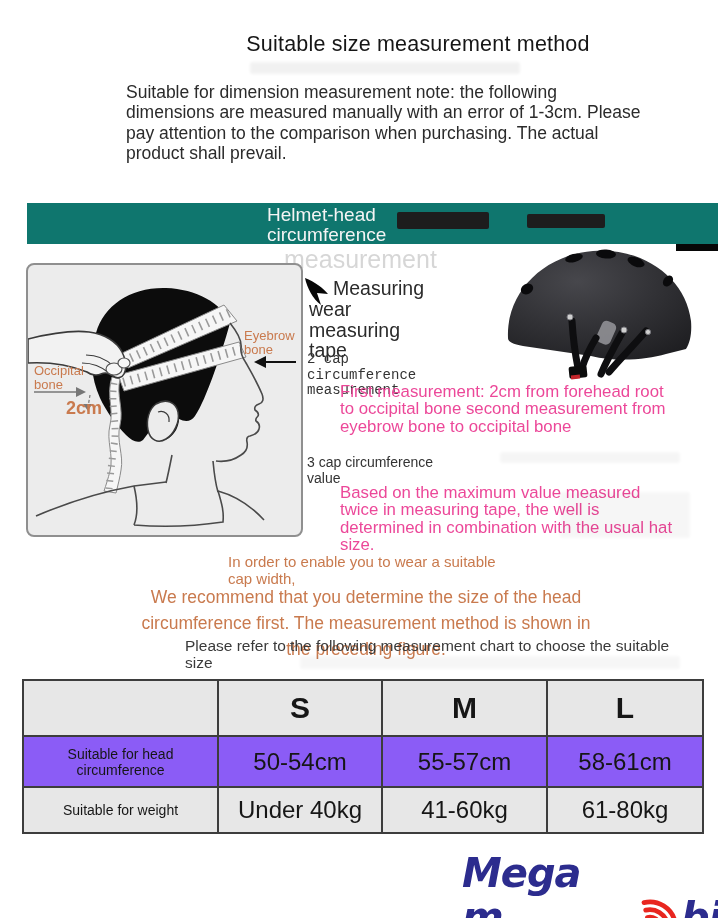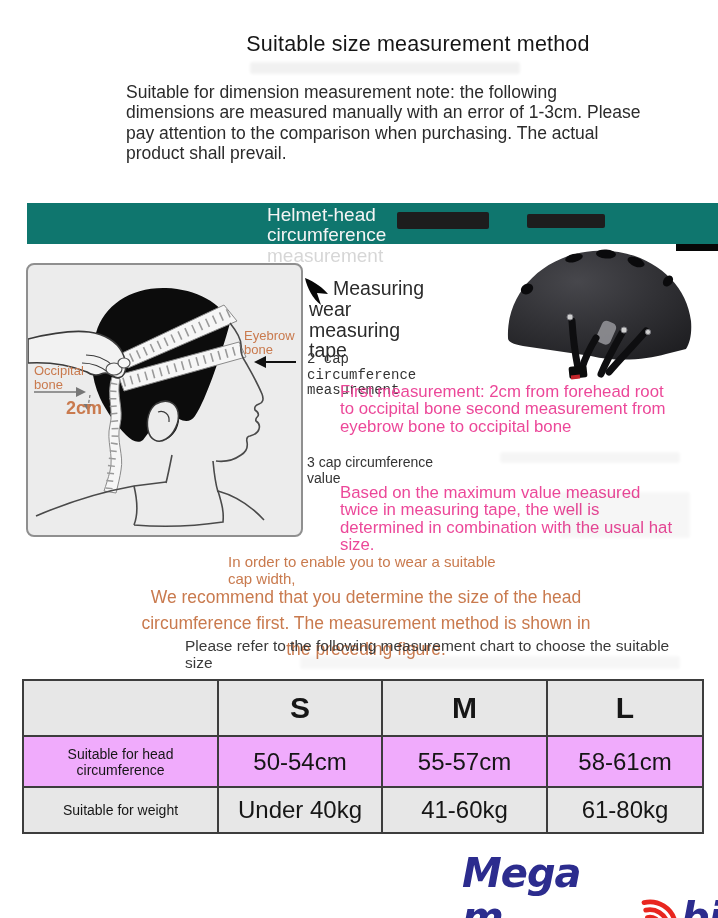--- a/index.html
+++ b/index.html
@@ -20,21 +20,21 @@
 
   .intro{left:126px;top:82px;width:600px;font-size:17.5px;line-height:20.3px;color:#2b2b2b;}
 
   .banner{left:27px;top:203px;width:691px;height:41px;background:#0f766e;overflow:hidden;}
   .banner-title{position:absolute;left:240px;top:2px;color:#f4f4f4;
     font-size:19px;line-height:20px;}
   .banner-ghost{position:absolute;background:#1d1d1d;border-radius:2px;}
   .bg1{left:370px;top:9px;width:92px;height:17px;}
   .bg2{left:500px;top:11px;width:78px;height:14px;}
   .banner-step{left:676px;top:244px;width:42px;height:7px;background:#070707;}
-  .ghost-measurement{left:267px;top:245px;font-size:19px;color:rgba(70,70,70,.22);
+  .ghost-measurement{left:284px;top:245px;font-size:25px;color:rgba(70,70,70,.22);
     filter:blur(.6px);}
 
   .diagram-box{left:26px;top:263px;width:277px;height:274px;background:#ececec;
     border:2px solid #8f8f8f;border-radius:8px;box-sizing:border-box;overflow:hidden;}
   .diagram-box svg{position:absolute;left:0;top:0;}
   .dlabel{position:absolute;color:#c97a4e;font-size:13px;line-height:13.5px;}
   .lbl-eyebrow{left:216px;top:64px;width:64px;}
   .lbl-occipital{left:6px;top:99px;width:68px;}
   .lbl-2cm{left:38px;top:134px;font-size:18px;font-weight:600;line-height:18px;}
 
@@ -51,21 +51,21 @@
   .note{color:#c97a4e;}
   .note1{left:228px;top:553px;width:280px;font-size:15px;line-height:17px;}
   .note2{left:131px;top:584px;width:470px;font-size:17.5px;line-height:26px;text-align:center;}
   .note3{left:185px;top:637px;width:500px;font-size:15.5px;line-height:17px;color:#3a3a3a;}
 
   .size-table-wrap{left:22px;top:679px;}
   table.size{border-collapse:collapse;table-layout:fixed;}
   table.size td,table.size th{border:2px solid #3d3d3d;text-align:center;
     vertical-align:middle;padding:0;color:#161616;}
   .row-gray{background:#e7e7e7;}
-  .row-white{background:#f0abfc;}
+  .row-white{background:#8b5cf6;}
   th.size-head{height:54px;font-size:30px;font-weight:bold;}
   td.cell-label{font-size:14px;color:#2f2f2f;font-weight:normal;}
   td.cell-label .lw{display:inline-block;width:150px;line-height:16px;}
   td.cell-value{font-size:24px;}
   tr.r1 td{height:49px;}
   tr.r2 td{height:44px;}
 
   .logo{left:462px;top:851px;display:flex;align-items:flex-end;}
   .logo-text{font-size:40px;font-weight:bold;font-style:italic;color:#2c2c8e;
     letter-spacing:-1px;line-height:44px;font-family:"DejaVu Sans",sans-serif;}

